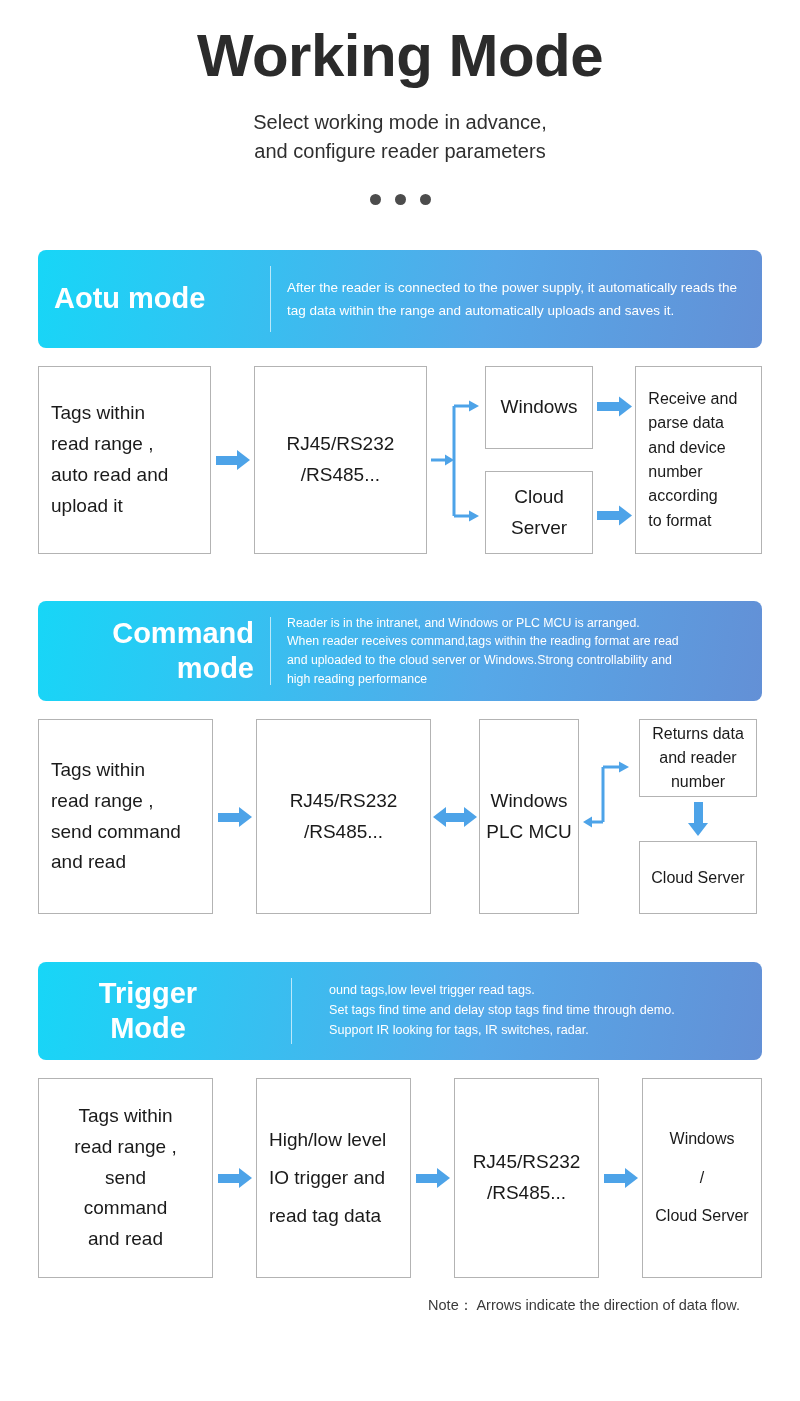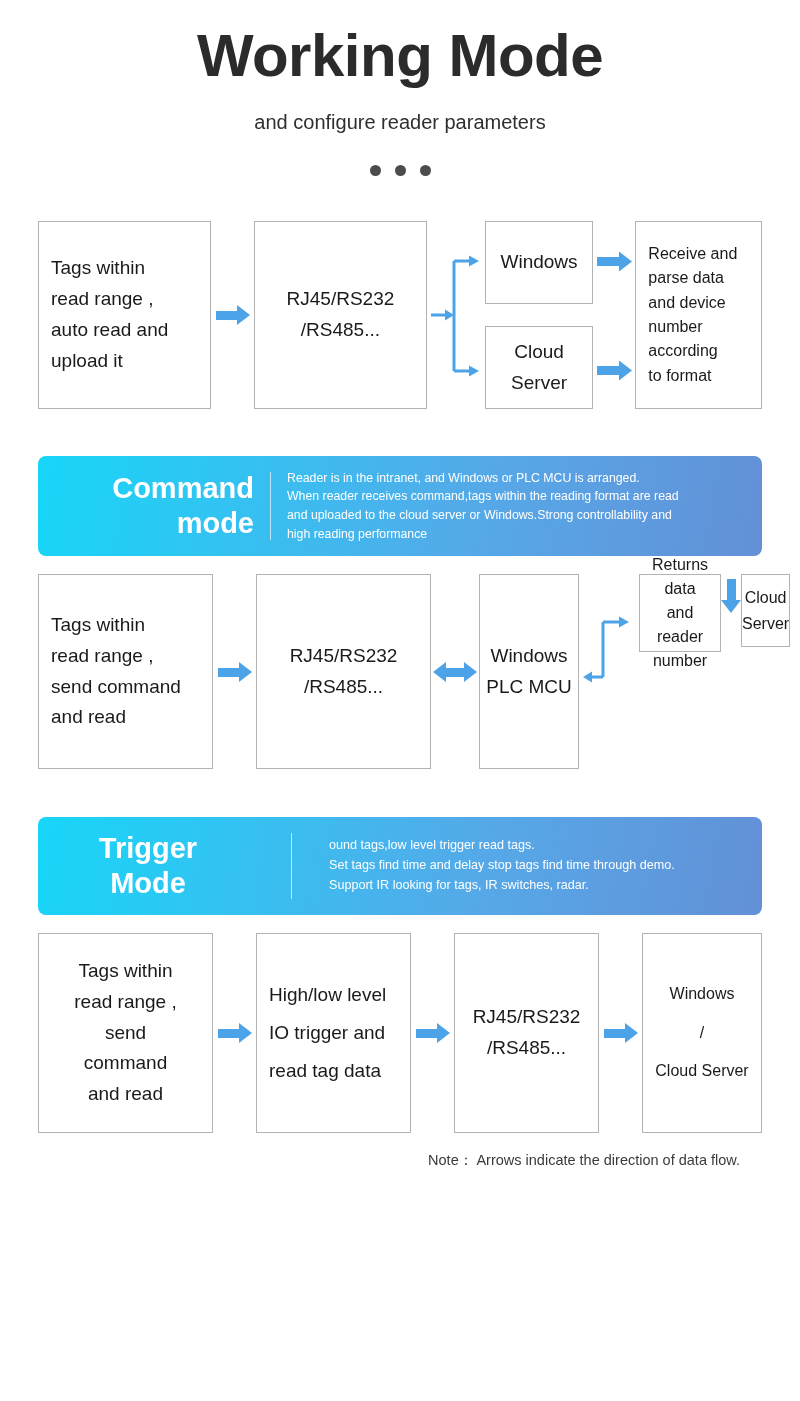--- a/index.html
+++ b/index.html
@@ -174,31 +174,37 @@
     font-size: 14.5px;
     color: #3a3a3a;
   }
 </style>
 </head>
 <body>
 
 <div class="header">
   <div class="page-title">Working Mode</div>
   <div class="subtitle">
+    <div>Select working mode in advance,</div>
     <div>and configure reader parameters</div>
   </div>
   <div class="dots">
     <span class="dot"></span>
     <span class="dot"></span>
     <span class="dot"></span>
   </div>
 </div>
 
 <div class="section section-1">
 
+  <div class="banner banner-1">
+    <div class="banner-title bt-left">Aotu mode</div>
+    <div class="banner-divider"></div>
+    <div class="banner-desc">After the reader is connected to the power supply, it automatically reads the tag data within the range and automatically uploads and saves it.</div>
+  </div>
 
   <div class="flow">
 
     <div class="box box-pad" style="width:175px;height:188px;">
       <div>Tags within</div>
       <div>read range ,</div>
       <div> auto read and</div>
       <div>  upload it</div>
     </div>
 
@@ -308,21 +314,21 @@
     <div style="width:60px;height:195px;position:relative;">
       <svg width="60" height="195" viewBox="0 0 60 195">
         <line x1="24" y1="48" x2="24" y2="103" stroke="#4da3e8" stroke-width="3"></line>
         <line x1="24" y1="48" x2="40" y2="48" stroke="#4da3e8" stroke-width="3"></line>
         <polygon points="40,42.5 50,48 40,53.5" fill="#4da3e8"></polygon>
         <line x1="24" y1="103" x2="13" y2="103" stroke="#4da3e8" stroke-width="3"></line>
         <polygon points="13,97.5 4,103 13,108.5" fill="#4da3e8"></polygon>
       </svg>
     </div>
 
-    <div style="display:flex;flex-direction:row;height:146px;width:118px;">
+    <div style="display:flex;flex-direction:column;height:195px;width:118px;">
       <div class="box box-pad" style="height:78px;text-align:center;font-size:16px;line-height:1.5;">
         <div>Returns data</div>
         <div>and reader</div>
         <div>number</div>
       </div>
       <div style="height:44px;display:flex;align-items:center;justify-content:center;">
         <span class="arrow-d">
           <span class="shaft"></span>
             <span class="head"></span>
         </span>

